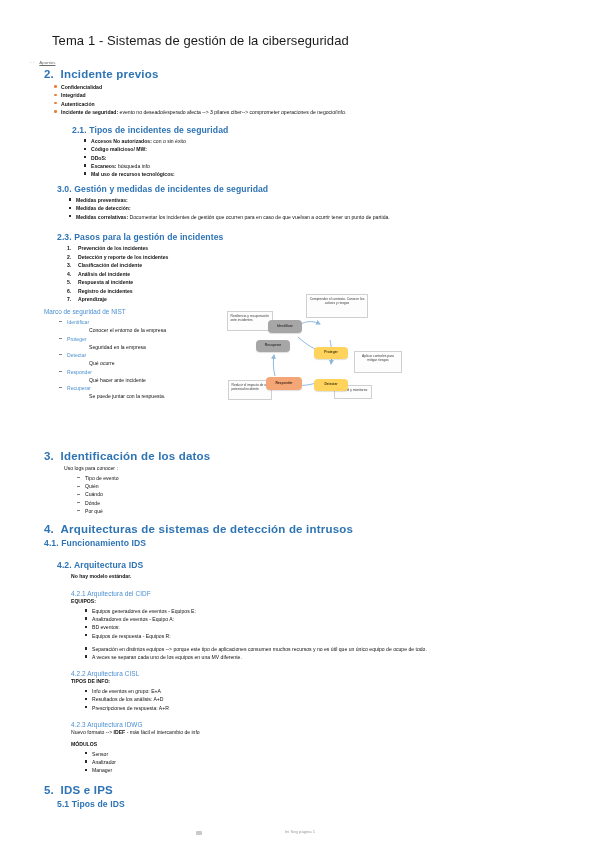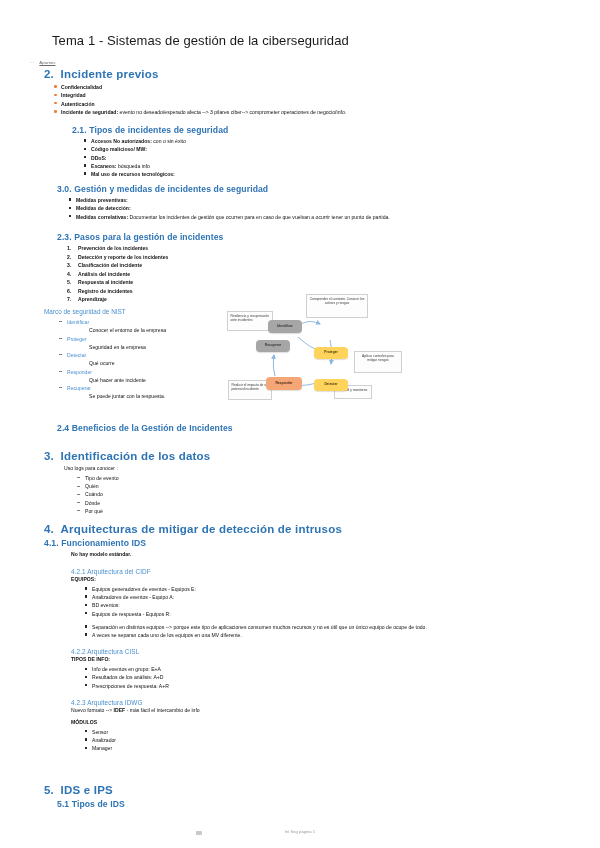--- a/index.html
+++ b/index.html
@@ -210,45 +210,43 @@
     <div class="callout" style="left:0px;top:86px;width:44px;height:20px;">Reducir el impacto de un potencial incidente</div>
     <div class="callout" style="left:-1px;top:17px;width:46px;height:20px;">Resiliencia y recuperación ante incidentes</div>
 
     <div class="node gray" style="left:40px;top:26px;width:34px;height:13px;">Identificar</div>
     <div class="node yellow" style="left:86px;top:53px;width:34px;height:12px;">Proteger</div>
     <div class="node yellow" style="left:86px;top:85px;width:34px;height:12px;">Detectar</div>
     <div class="node orange" style="left:38px;top:83px;width:36px;height:13px;">Responder</div>
     <div class="node gray" style="left:28px;top:46px;width:34px;height:12px;">Recuperar</div>
   </div>
 
-  <div class="blk" style="left:57px;top:423px;width:300px;">
-    <div class="h2">2.4 Beneficios de la Gestión de Incidentes</div>
-  </div>
 
   <div class="blk" style="left:44px;top:450px;width:300px;">
     <div class="h1-row">
       <span class="h1-num">3.</span>
       <span class="h1">Identificación de los datos</span>
     </div>
     <div class="body-txt" style="margin-top:3px;margin-left:20px;">Uso logs para conocer :</div>
     <ul class="bul dash" style="margin-top:1px;margin-left:32px;">
       <li>Tipo de evento</li>
       <li>Quién</li>
       <li>Cuándo</li>
       <li>Dónde</li>
       <li>Por qué</li>
     </ul>
   </div>
 
   <div class="blk" style="left:44px;top:523px;width:460px;">
     <div class="h1-row">
       <span class="h1-num">4.</span>
-      <span class="h1">Arquitecturas de mitigar de detección de intrusos</span>
+      <span class="h1">Arquitecturas de sistemas de detección de intrusos</span>
     </div>
     <div class="h2" style="margin-top:3px;">4.1. Funcionamiento IDS</div>
+    <div class="h2" style="margin-top:12px;margin-left:13px;">4.2. Arquitectura IDS</div>
     <div class="body-txt" style="margin-top:3px;margin-left:27px;font-weight:bold;">No hay modelo estándar.</div>
 
     <div style="margin-top:9px;margin-left:27px;">
       <div class="h3">4.2.1 Arquitectura del CIDF</div>
       <div class="body-txt" style="margin-top:1px;font-weight:bold;">EQUIPOS:</div>
       <ul class="bul sq" style="margin-top:1px;margin-left:12px;">
         <li>Equipos generadores de eventos - Equipos E:</li>
         <li>Analizadores de eventos - Equipo A:</li>
         <li>BD eventos:</li>
         <li>Equipos de respuesta - Equipos R:</li>

